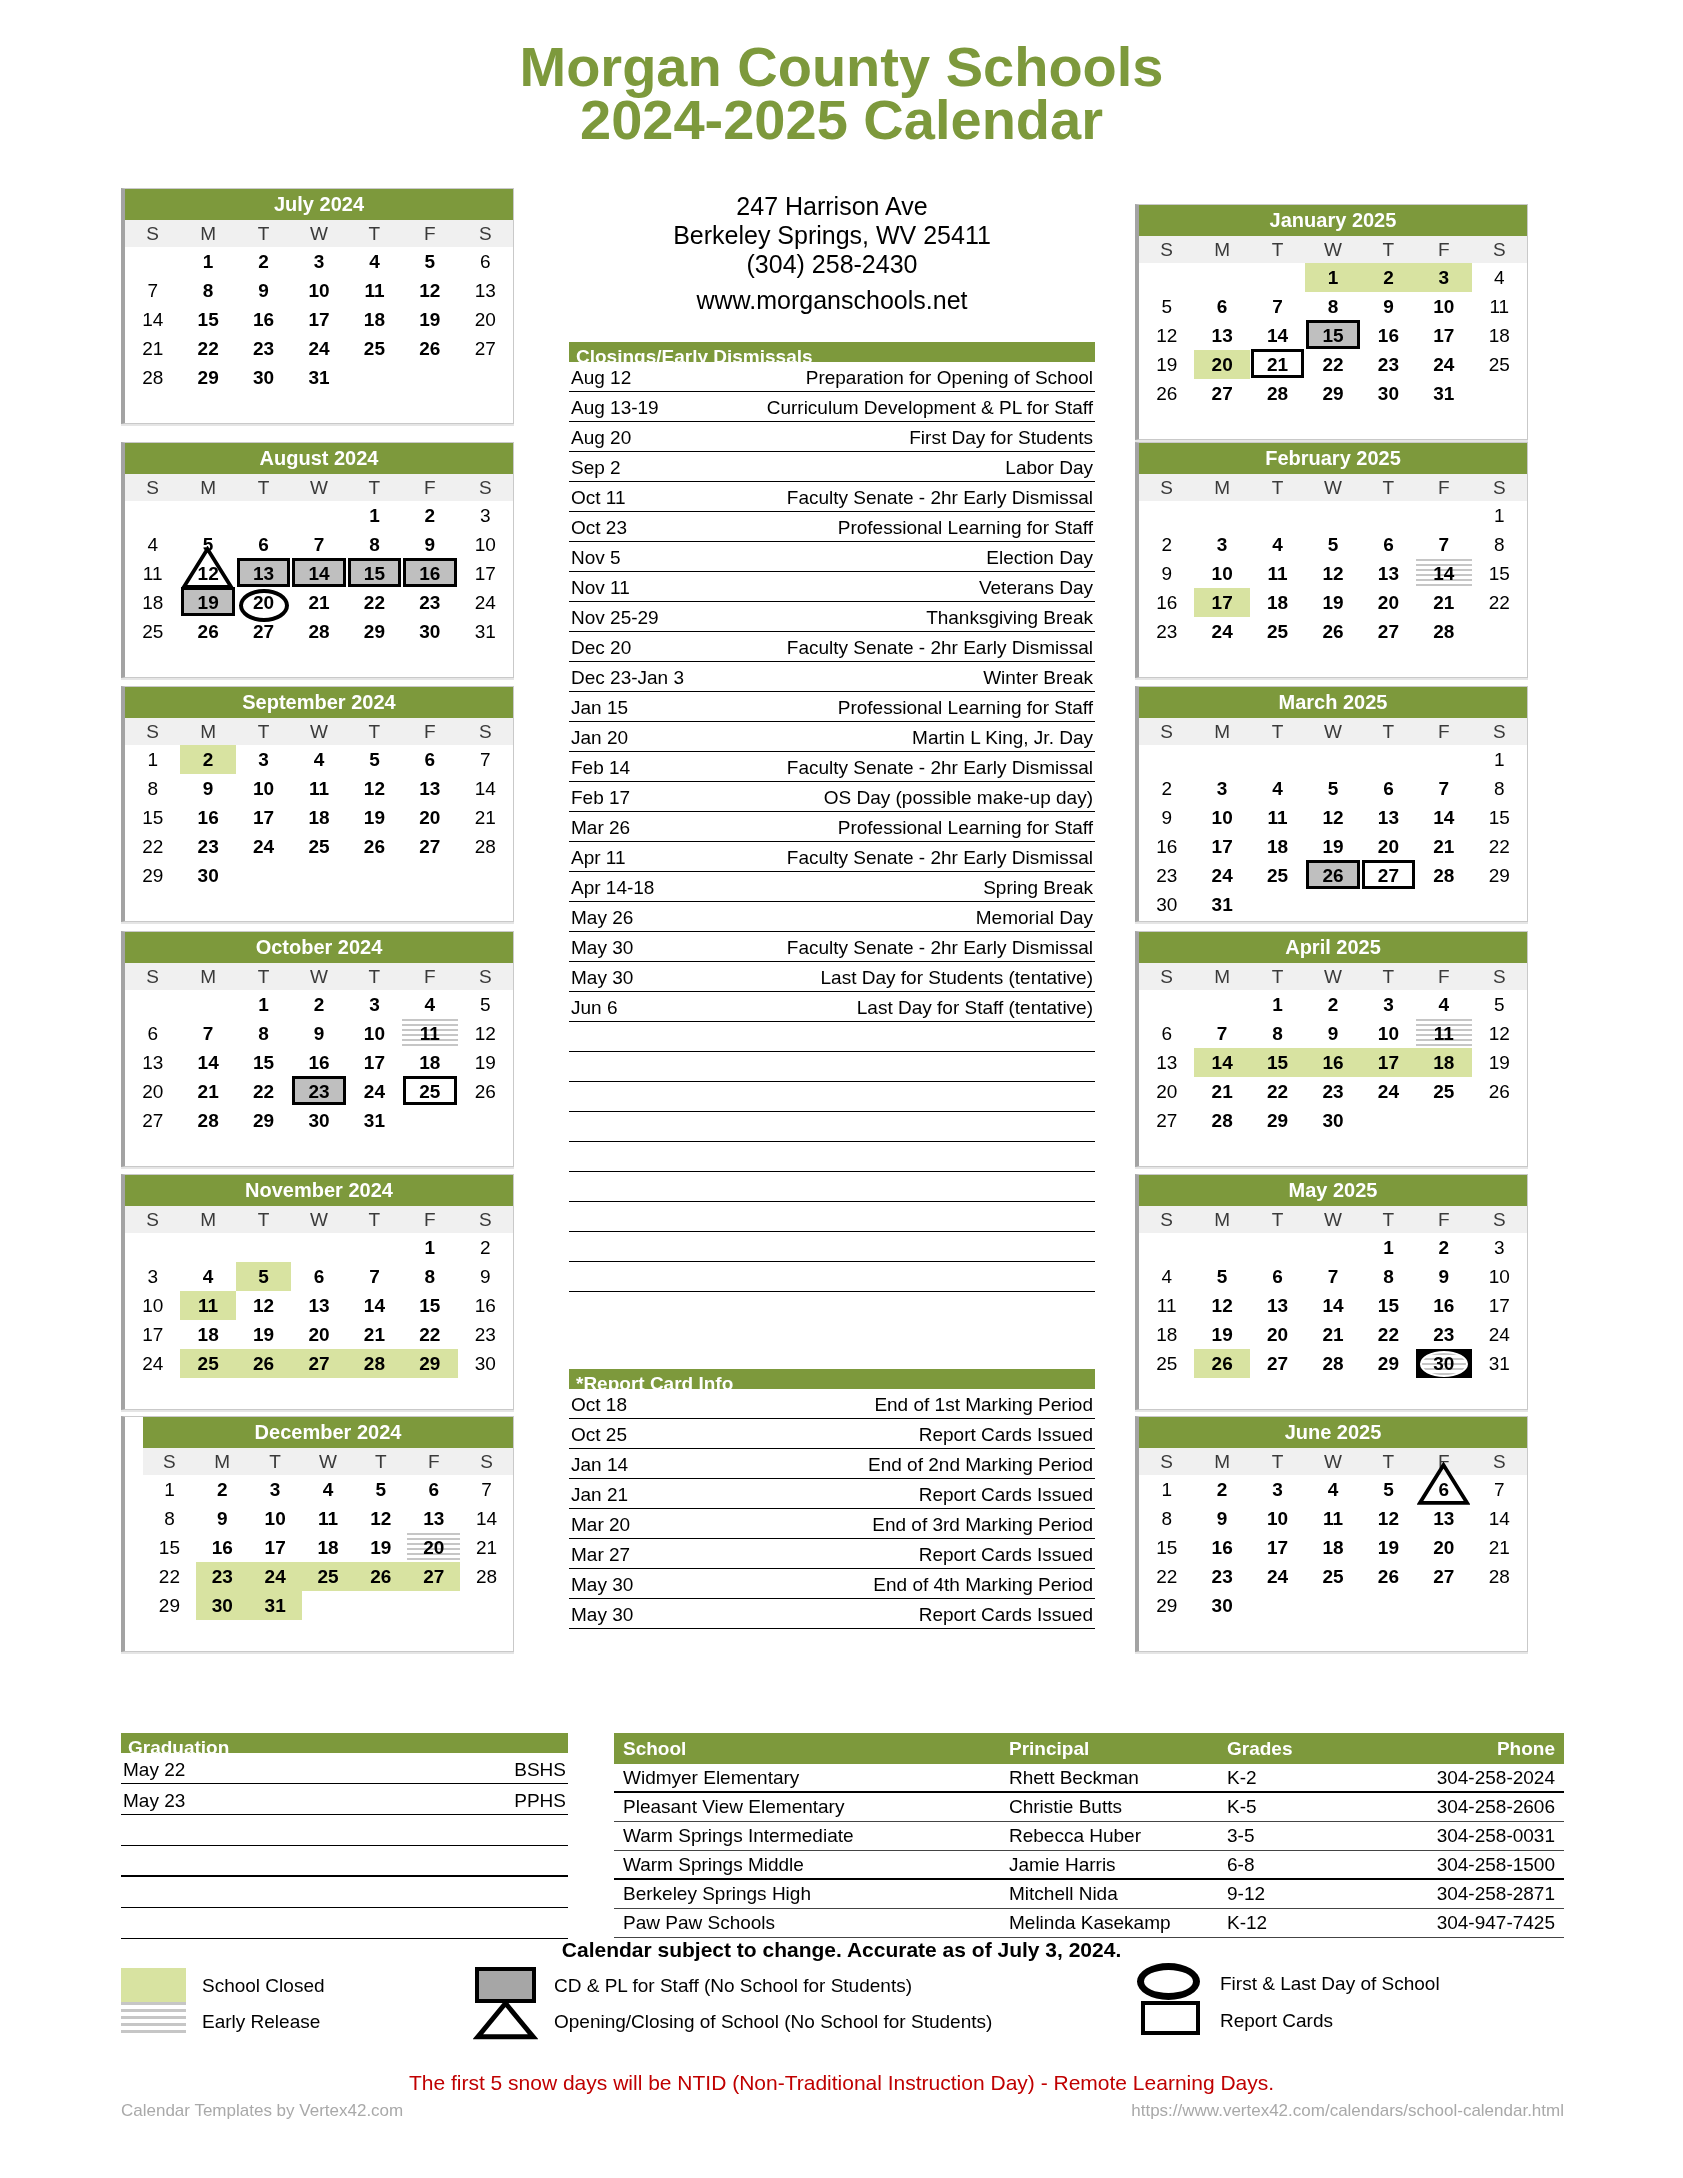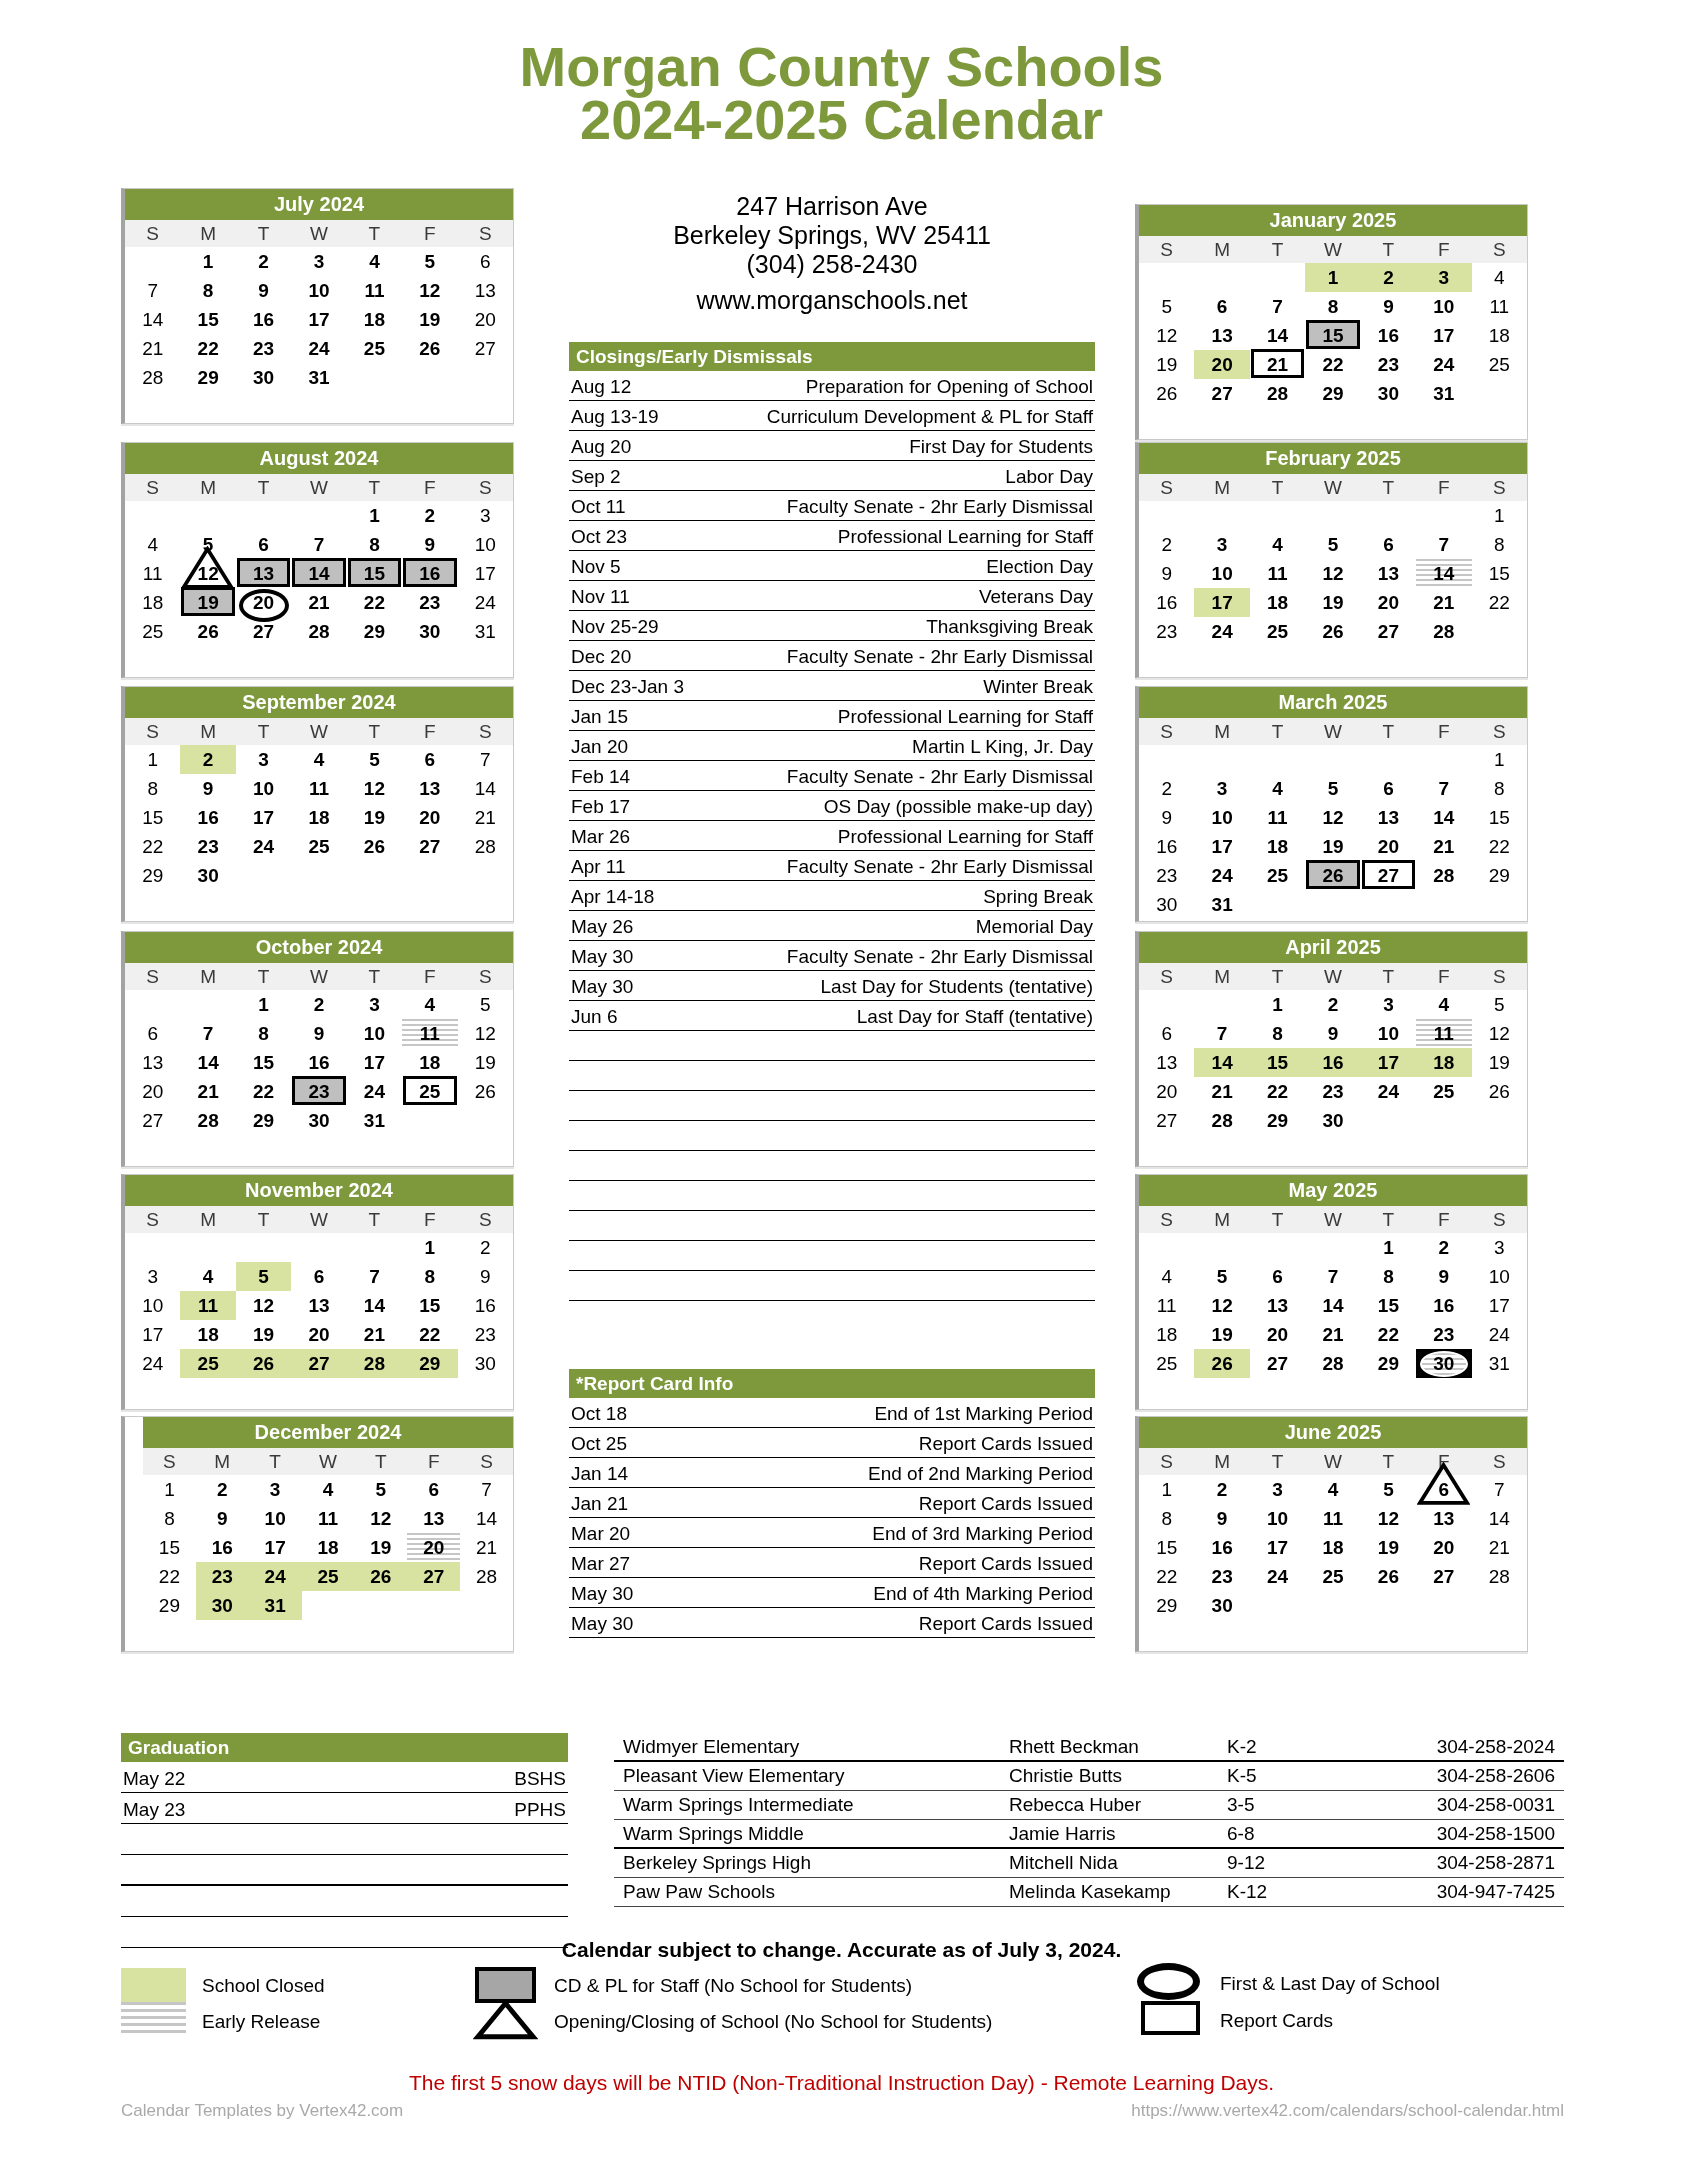--- a/index.html
+++ b/index.html
@@ -37,21 +37,21 @@
         border:4px solid #000;border-radius:50%;z-index:1;}
   .last{background:#000;}
   .lastoval{position:absolute;left:50%;top:50%;width:44px;height:22px;margin:-13px 0 0 -24px;
         background:repeating-linear-gradient(180deg,#c6c6c6 0 2px,#ffffff 2px 5px);
         border:2px solid #fff;border-radius:50%;z-index:1;}
   .tri{position:absolute;left:50%;top:-13px;width:53px;height:44px;margin-left:-27px;z-index:3;}
 
   
   .mid{position:absolute;left:569px;top:0;width:526px;}
   .lst{position:absolute;left:0;width:526px;}
-  .band{height:29px;background:#7d993c;color:#fff;font-weight:bold;font-size:19px;
+  .band{height:20px;background:#7d993c;color:#fff;font-weight:bold;font-size:19px;
         line-height:29px;padding-left:7px;box-sizing:border-box;}
   .row{display:flex;justify-content:space-between;align-items:flex-end;height:30px;
        border-bottom:1.5px solid #000;font-size:19px;line-height:27px;
        padding:0 2px;box-sizing:border-box;}
   .row .d{white-space:nowrap;}
   .row .v{text-align:right;}
 
   
   .grad{position:absolute;left:121px;top:1733px;width:447px;}
   .grad .row{height:31px;}
@@ -860,20 +860,26 @@
           <span class="v">PPHS</span>
         </div>
         <div class="row blank"></div>
         <div class="row blank thick"></div>
         <div class="row blank"></div>
         <div class="row blank"></div>
       </div>
   </div>
 
   <div class="schools">
+      <div class="sch-head">
+        <span class="">School</span>
+        <span class="">Principal</span>
+        <span class="">Grades</span>
+        <span class="ph">Phone</span>
+      </div>
       <div class="sch-row thick">
         <span>Widmyer Elementary</span>
         <span>Rhett Beckman</span>
         <span>K-2</span>
         <span class="ph">304-258-2024</span>
       </div>
       <div class="sch-row">
         <span>Pleasant View Elementary</span>
         <span>Christie Butts</span>
         <span>K-5</span>

